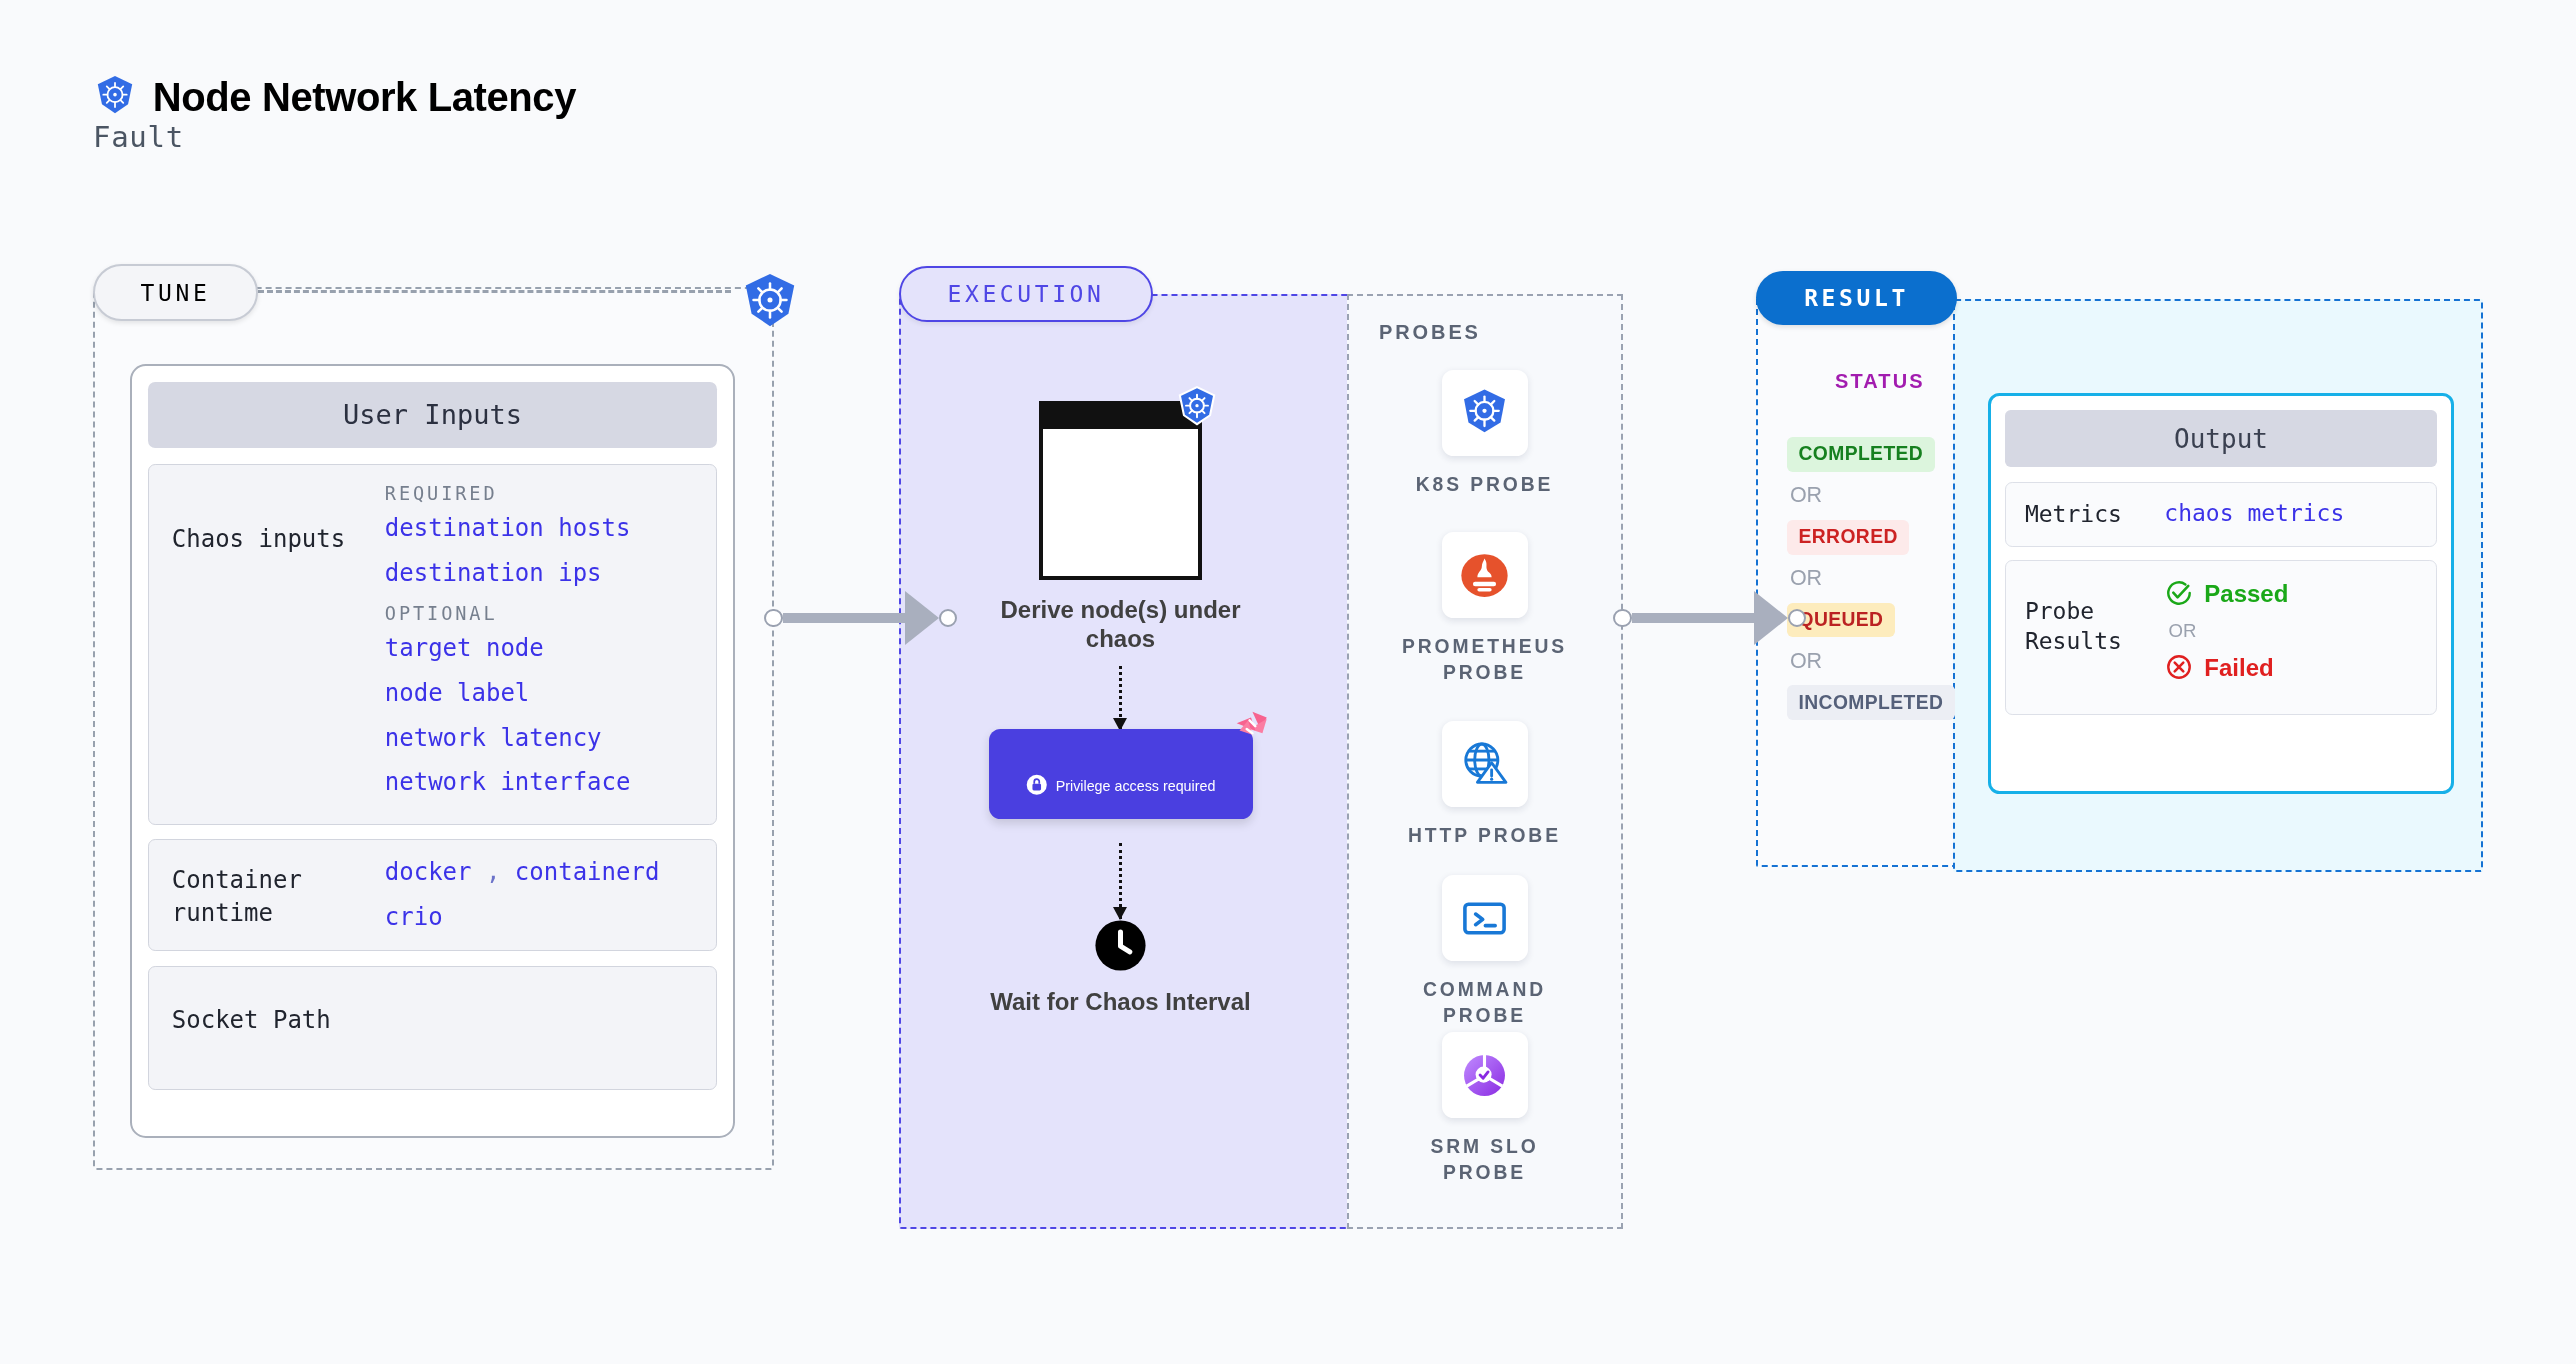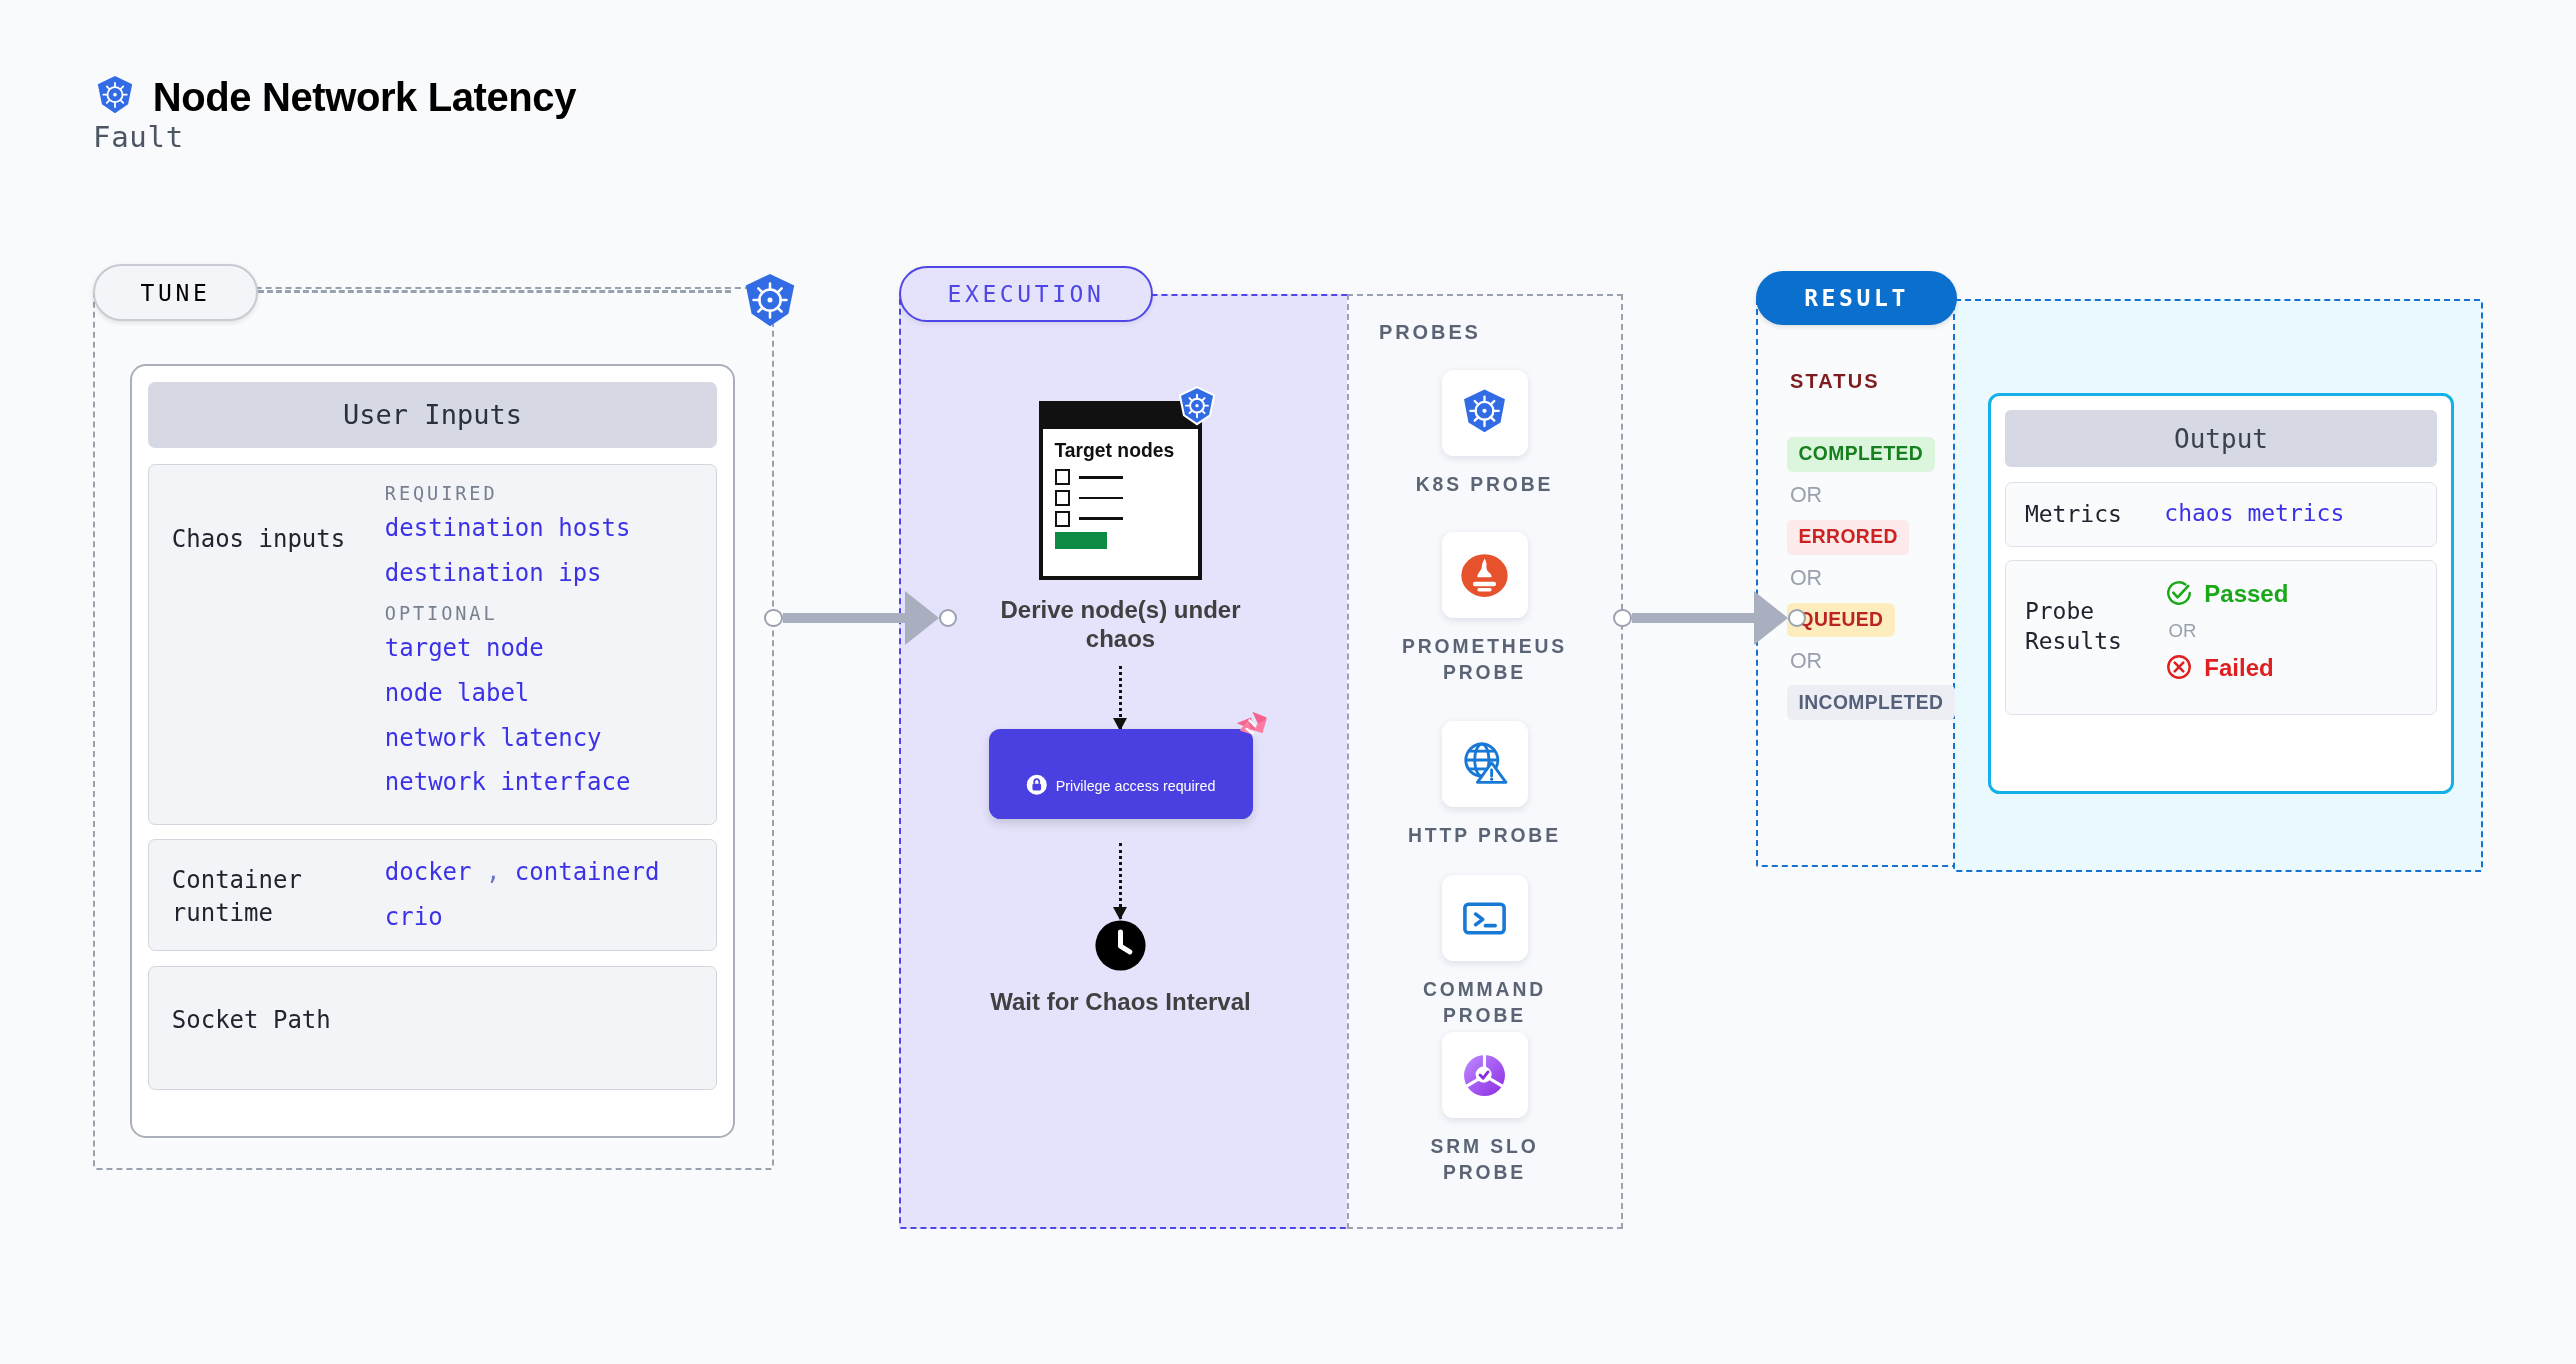--- a/index.html
+++ b/index.html
@@ -186,22 +186,22 @@
     border-radius:11.5px; box-shadow:0 2.1px 7.2px rgba(30,40,70,.11);
     display:flex; align-items:center; justify-content:center;
   }
   .probe-label {
     margin-top:15.8px; font-size:19.3px; letter-spacing:2.9px;
     color:#5b6474; font-weight:bold; line-height:1.35;
   }
 
   
   #status-title {
-    position:absolute; left:1790px; top:370px;
-    font-size:20px; letter-spacing:2.1px; color:#7f1d1d; font-weight:bold;
+    position:absolute; left:1835px; top:370px;
+    font-size:20px; letter-spacing:2.1px; color:#a21caf; font-weight:bold;
   }
   #status-list { position:absolute; left:1787px; top:437px; width:165px; }
   .status-pill {
     display:inline-block; padding:6.4px 11.5px; border-radius:5.7px;
     font-size:19.3px; font-weight:bold; letter-spacing:0.4px;
   }
   .or-text { font-size:21.5px; color:#9aa1ae; margin:11.5px 0 11.5px 2.9px; }
 
   
   #output-card {
@@ -318,36 +318,20 @@
 </div>
 
 <div class="dashed-box" id="exec-box"></div>
 <div class="dashed-box" id="probes-box"></div>
 <div class="sec-badge badge-exec">EXECUTION</div>
 
 <div id="flow">
   <div id="doc-wrap">
     <div id="doc">
       <div id="doc-top"></div>
-      <div id="doc-body">
-        <div id="doc-title">Target nodes</div>
-        <div class="doc-row">
-            <span class="doc-chk"></span>
-            <span class="doc-line"></span>
-          </div>
-        <div class="doc-row">
-            <span class="doc-chk"></span>
-            <span class="doc-line"></span>
-          </div>
-        <div class="doc-row">
-            <span class="doc-chk"></span>
-            <span class="doc-line"></span>
-          </div>
-        <div id="doc-green"></div>
-      </div>
     </div>
     <div id="k8s-badge-doc">
       <svg width="44" height="44" viewBox="0 0 64 64">
         <path d="M32 3 57 15 51 44 32 57 13 44 7 15Z" fill="#326ce5" stroke="#fff" stroke-width="3"></path>
         <g fill="none" stroke="#fff" stroke-width="2.8" stroke-linecap="round">
           <circle cx="32" cy="30" r="10"></circle>
           <circle cx="32" cy="30" r="2.4" fill="#fff" stroke="none"></circle>
           <line x1="32" y1="14" x2="32" y2="20"></line>
             <line x1="32" y1="40" x2="32" y2="47"></line>
           <line x1="16" y1="30" x2="22" y2="30"></line>

